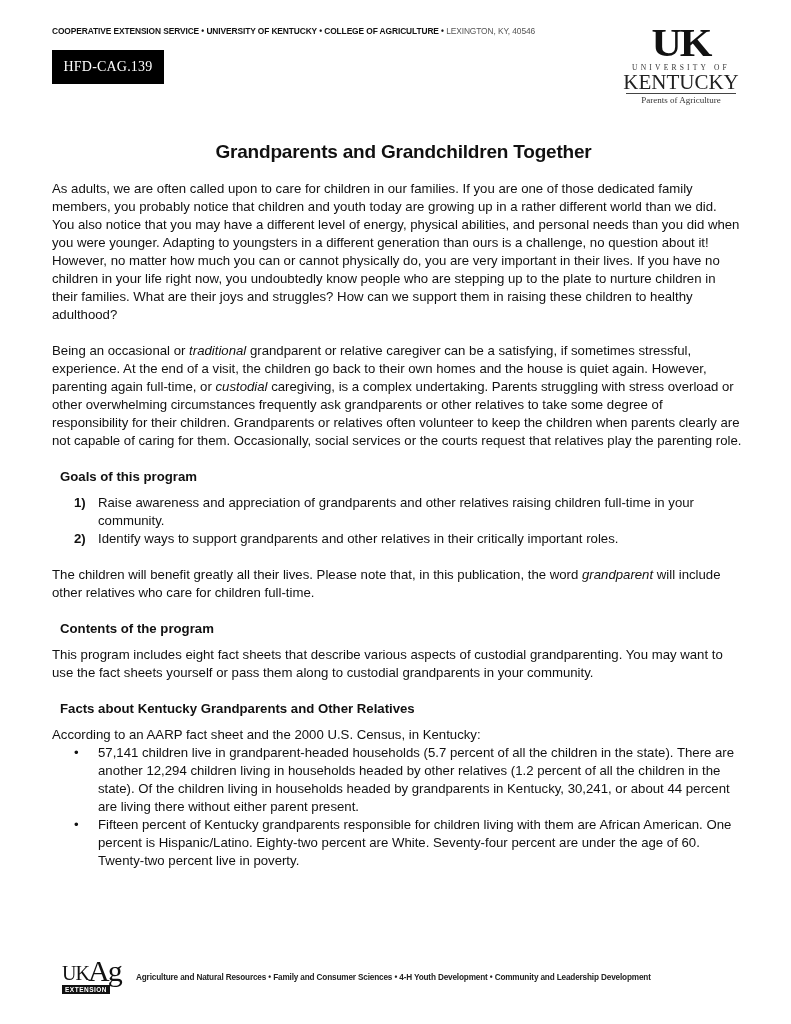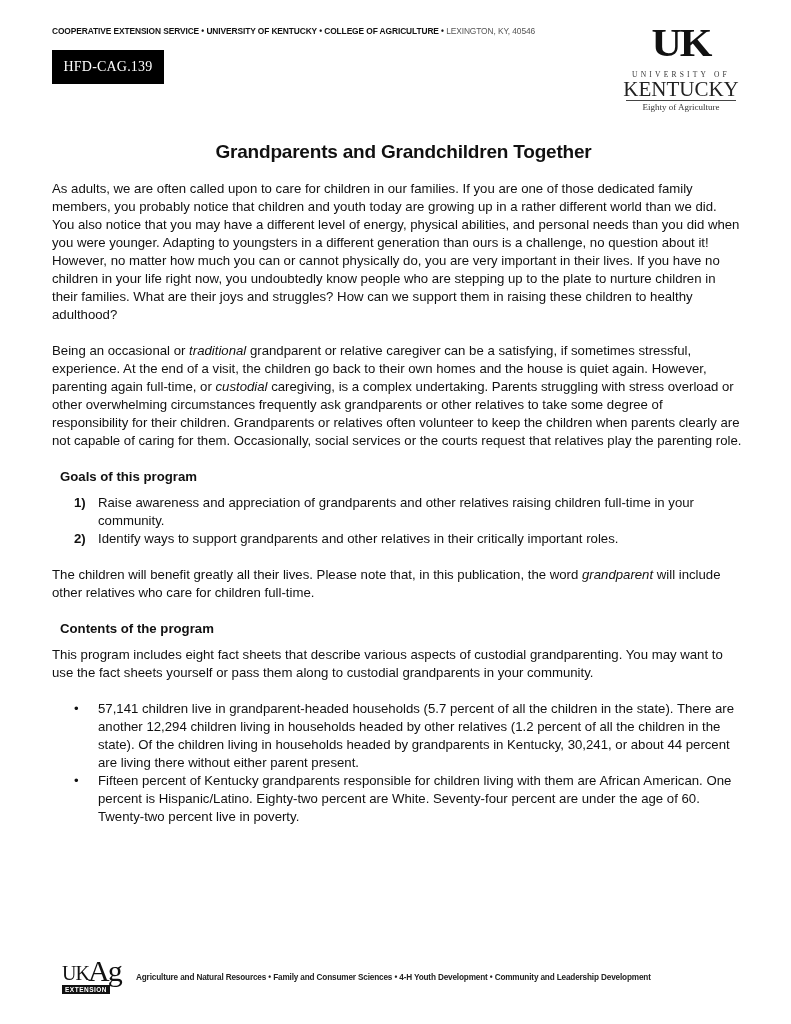--- a/index.html
+++ b/index.html
@@ -2,21 +2,21 @@
 <html><head>
 <meta charset="utf-8">
 <style>
   html, body { margin: 0; padding: 0; background: #ffffff; }
   body { width: 791px; height: 1024px; position: relative; overflow: hidden; color: #111; font-family: "Liberation Sans", sans-serif; }
   .top-line { position: absolute; left: 52px; top: 26px; font-size: 8.4px; font-weight: bold; letter-spacing: -0.1px; color: #111; white-space: nowrap; font-family: "Liberation Sans", sans-serif; }
   .top-line .loc { font-weight: normal; color: #555; }
   .code-box { position: absolute; left: 52px; top: 50px; width: 112px; height: 34px; background: #000; color: #fff; font-family: "Liberation Serif", serif; font-size: 14px; display: flex; align-items: center; justify-content: center; letter-spacing: 0.2px; }
   .logo { position: absolute; left: 620px; top: 26px; width: 122px; text-align: center; font-family: "Liberation Serif", serif; color: #111; }
   .logo .uk { font-size: 40px; font-weight: bold; line-height: 34px; letter-spacing: -2px; transform: scaleX(1.05); }
-  .logo .univ { font-size: 7.5px; letter-spacing: 3.2px; margin-top: 10px; color: #333; }
+  .logo .univ { font-size: 7.5px; letter-spacing: 3.2px; margin-top: 3px; color: #333; }
   .logo .ky { font-size: 21px; line-height: 20px; letter-spacing: 0px; color: #222; }
   .logo .rule { height: 1px; background: #444; margin: 1px 6px 1px 6px; }
   .logo .coll { font-size: 9px; color: #333; }
   .title { position: absolute; left: 8px; width: 791px; top: 128px; text-align: center; font-size: 19px; font-weight: bold; letter-spacing: -0.2px; }
   .content { position: absolute; left: 52px; top: 180px; width: 690px; font-size: 13.2px; line-height: 18px; }
   .content p { margin: 0 0 18px 0; }
   .content h3 { margin: 8px; font-size: 13.2px; font-weight: bold; line-height: 18px; }
   .goals { margin: 0 0 18px 0; padding: 0; list-style: none; }
   .goals li { position: relative; padding-left: 46px; padding-right: 40px; }
   .goals li .num { position: absolute; left: 22px; font-weight: bold; }
@@ -39,41 +39,43 @@
   <span class="loc">LEXINGTON, KY, 40546</span>
 </div>
 
 <div class="code-box">HFD-CAG.139</div>
 
 <div class="logo">
   <div class="uk">UK</div>
   <div class="univ">UNIVERSITY OF</div>
   <div class="ky">KENTUCKY</div>
   <div class="rule"></div>
-  <div class="coll">Eighty of Agriculture</div>
+  <div class="coll">Parents of Agriculture</div>
 </div>
 
 <h1 class="title">Grandparents and Grandchildren Together</h1>
 
 <div class="content">
   <p>As adults, we are often called upon to care for children in our families. If you are one of those dedicated family members, you probably notice that children and youth today are growing up in a rather different world than we did. You also notice that you may have a different level of energy, physical abilities, and personal needs than you did when you were younger. Adapting to youngsters in a different generation than ours is a challenge, no question about it! However, no matter how much you can or cannot physically do, you are very important in their lives. If you have no children in your life right now, you undoubtedly know people who are stepping up to the plate to nurture children in their families. What are their joys and struggles? How can we support them in raising these children to healthy adulthood?</p>
 
   <p><span>Being an occasional or </span><em>traditional</em><span> grandparent or relative caregiver can be a satisfying, if sometimes stressful, experience. At the end of a visit, the children go back to their own homes and the house is quiet again. However, parenting again full-time, or </span><em>custodial</em><span> caregiving, is a complex undertaking. Parents struggling with stress overload or other overwhelming circumstances frequently ask grandparents or other relatives to take some degree of responsibility for their children. Grandparents or relatives often volunteer to keep the children when parents clearly are not capable of caring for them. Occasionally, social services or the courts request that relatives play the parenting role.</span></p>
 
   <h3>Goals of this program</h3>
   <ol class="goals">
     <li><span class="num">1)</span><span>Raise awareness and appreciation of grandparents and other relatives raising children full-time in your community.</span></li>
     <li><span class="num">2)</span><span>Identify ways to support grandparents and other relatives in their critically important roles.</span></li>
   </ol>
 
   <p><span>The children will benefit greatly all their lives. Please note that, in this publication, the word </span><em>grandparent</em><span> will include other relatives who care for children full-time.</span></p>
 
   <h3>Contents of the program</h3>
   <p>This program includes eight fact sheets that describe various aspects of custodial grandparenting. You may want to use the fact sheets yourself or pass them along to custodial grandparents in your community.</p>
 
+  <h3>Facts about Kentucky Grandparents and Other Relatives</h3>
+  <div>According to an AARP fact sheet and the 2000 U.S. Census, in Kentucky:</div>
   <ul class="facts">
     <li><span class="dot">•</span><span>57,141 children live in grandparent-headed households (5.7 percent of all the children in the state). There are another 12,294 children living in households headed by other relatives (1.2 percent of all the children in the state). Of the children living in households headed by grandparents in Kentucky, 30,241, or about 44 percent are living there without either parent present.</span></li>
     <li><span class="dot">•</span><span>Fifteen percent of Kentucky grandparents responsible for children living with them are African American. One percent is Hispanic/Latino. Eighty-two percent are White. Seventy-four percent are under the age of 60. Twenty-two percent live in poverty.</span></li>
   </ul>
 </div>
 
 <div class="footer">
   <div class="ukag">
     <span class="uk">UK</span>
     <span class="ag">Ag</span>

